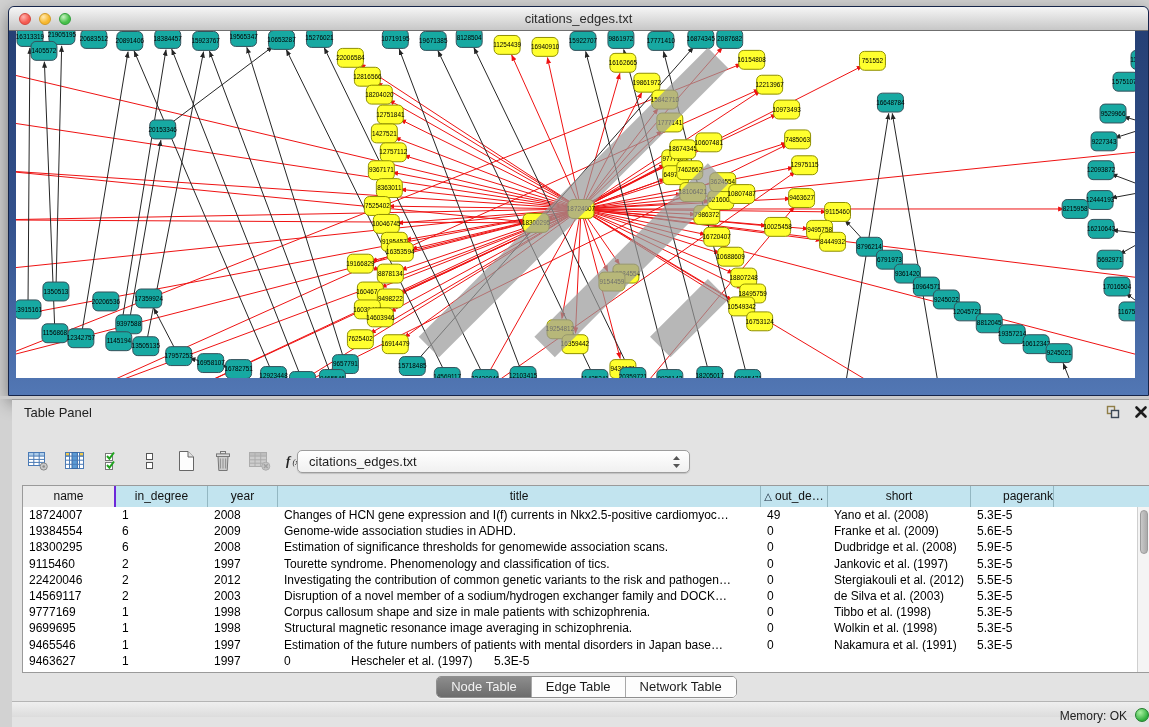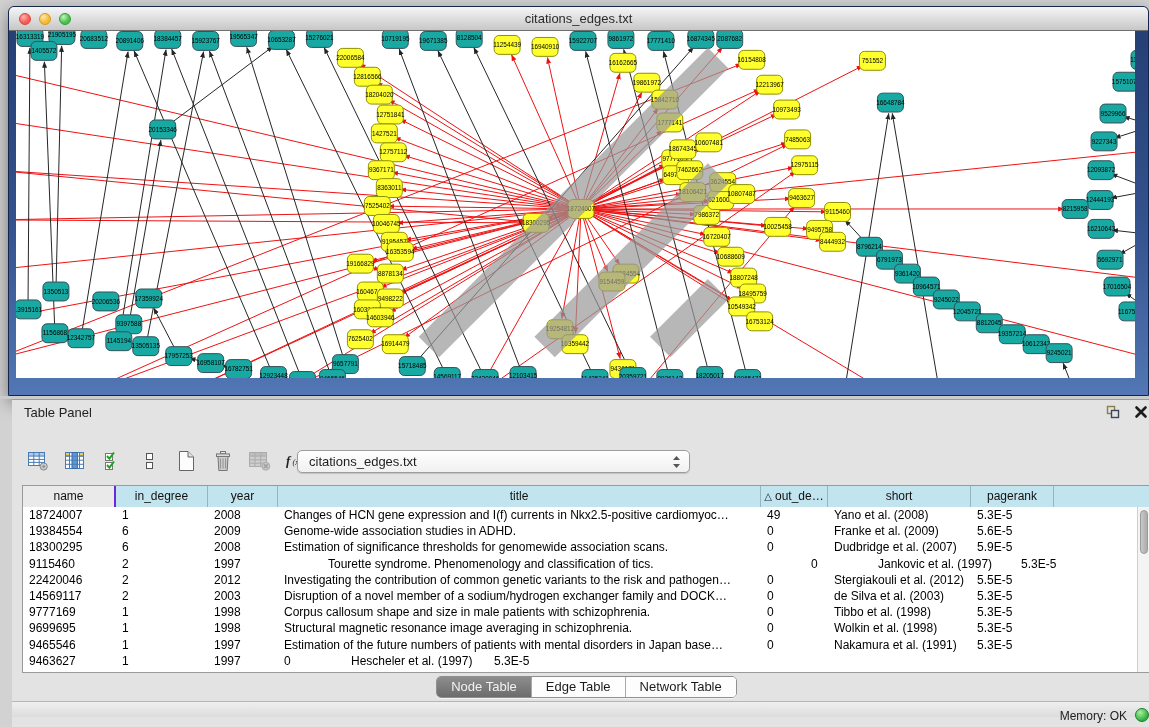--- a/index.html
+++ b/index.html
@@ -859,21 +859,21 @@
   </div>
 
   <div class="dtable">
     <div class="thead" id="thead">
         <div class="th plain" style="width: 93px;">name</div>
         <div class="th " style="width: 92px;">in_degree</div>
         <div class="th " style="width: 70px;">year</div>
         <div class="th " style="width: 483px;">title</div>
         <div class="th " style="width: 67px;"><span class="sortglyph">△</span>out_de…</div>
         <div class="th " style="width: 143px;">short</div>
-        <div class="th " style="width: 83px;">pagerank</div>
+        <div class="th " style="width: 83px; text-align: right;">pagerank</div>
         <div class="th fill"></div>
       </div>
     <div class="tbody" id="tbody">
         <div class="tr">
           <div class="td" style="width: 93px;">18724007</div>
           <div class="td" style="width: 92px;">1</div>
           <div class="td" style="width: 70px;">2008</div>
           <div class="td" style="width: 483px;">Changes of HCN gene expression and I(f) currents in Nkx2.5-positive cardiomyoc…</div>
           <div class="td" style="width: 67px;">49</div>
           <div class="td" style="width: 143px;">Yano et al. (2008)</div>
@@ -887,28 +887,28 @@
           <div class="td" style="width: 67px;">0</div>
           <div class="td" style="width: 143px;">Franke et al. (2009)</div>
           <div class="td" style="width: 83px;">5.6E-5</div>
         </div>
         <div class="tr">
           <div class="td" style="width: 93px;">18300295</div>
           <div class="td" style="width: 92px;">6</div>
           <div class="td" style="width: 70px;">2008</div>
           <div class="td" style="width: 483px;">Estimation of significance thresholds for genomewide association scans.</div>
           <div class="td" style="width: 67px;">0</div>
-          <div class="td" style="width: 143px;">Dudbridge et al. (2007)</div>
+          <div class="td" style="width: 143px;">Dudbridge et al. (2008)</div>
           <div class="td" style="width: 83px;">5.9E-5</div>
         </div>
         <div class="tr">
           <div class="td" style="width: 93px;">9115460</div>
           <div class="td" style="width: 92px;">2</div>
           <div class="td" style="width: 70px;">1997</div>
-          <div class="td" style="width: 483px; margin-left: 44px;">Tourette syndrome. Phenomenology and classification of tics.</div>
+          <div class="td" style="width: 483px;">Tourette syndrome. Phenomenology and classification of tics.</div>
           <div class="td" style="width: 67px;">0</div>
           <div class="td" style="width: 143px;">Jankovic et al. (1997)</div>
           <div class="td" style="width: 83px;">5.3E-5</div>
         </div>
         <div class="tr">
           <div class="td" style="width: 93px;">22420046</div>
           <div class="td" style="width: 92px;">2</div>
           <div class="td" style="width: 70px;">2012</div>
           <div class="td" style="width: 483px;">Investigating the contribution of common genetic variants to the risk and pathogen…</div>
           <div class="td" style="width: 67px;">0</div>

